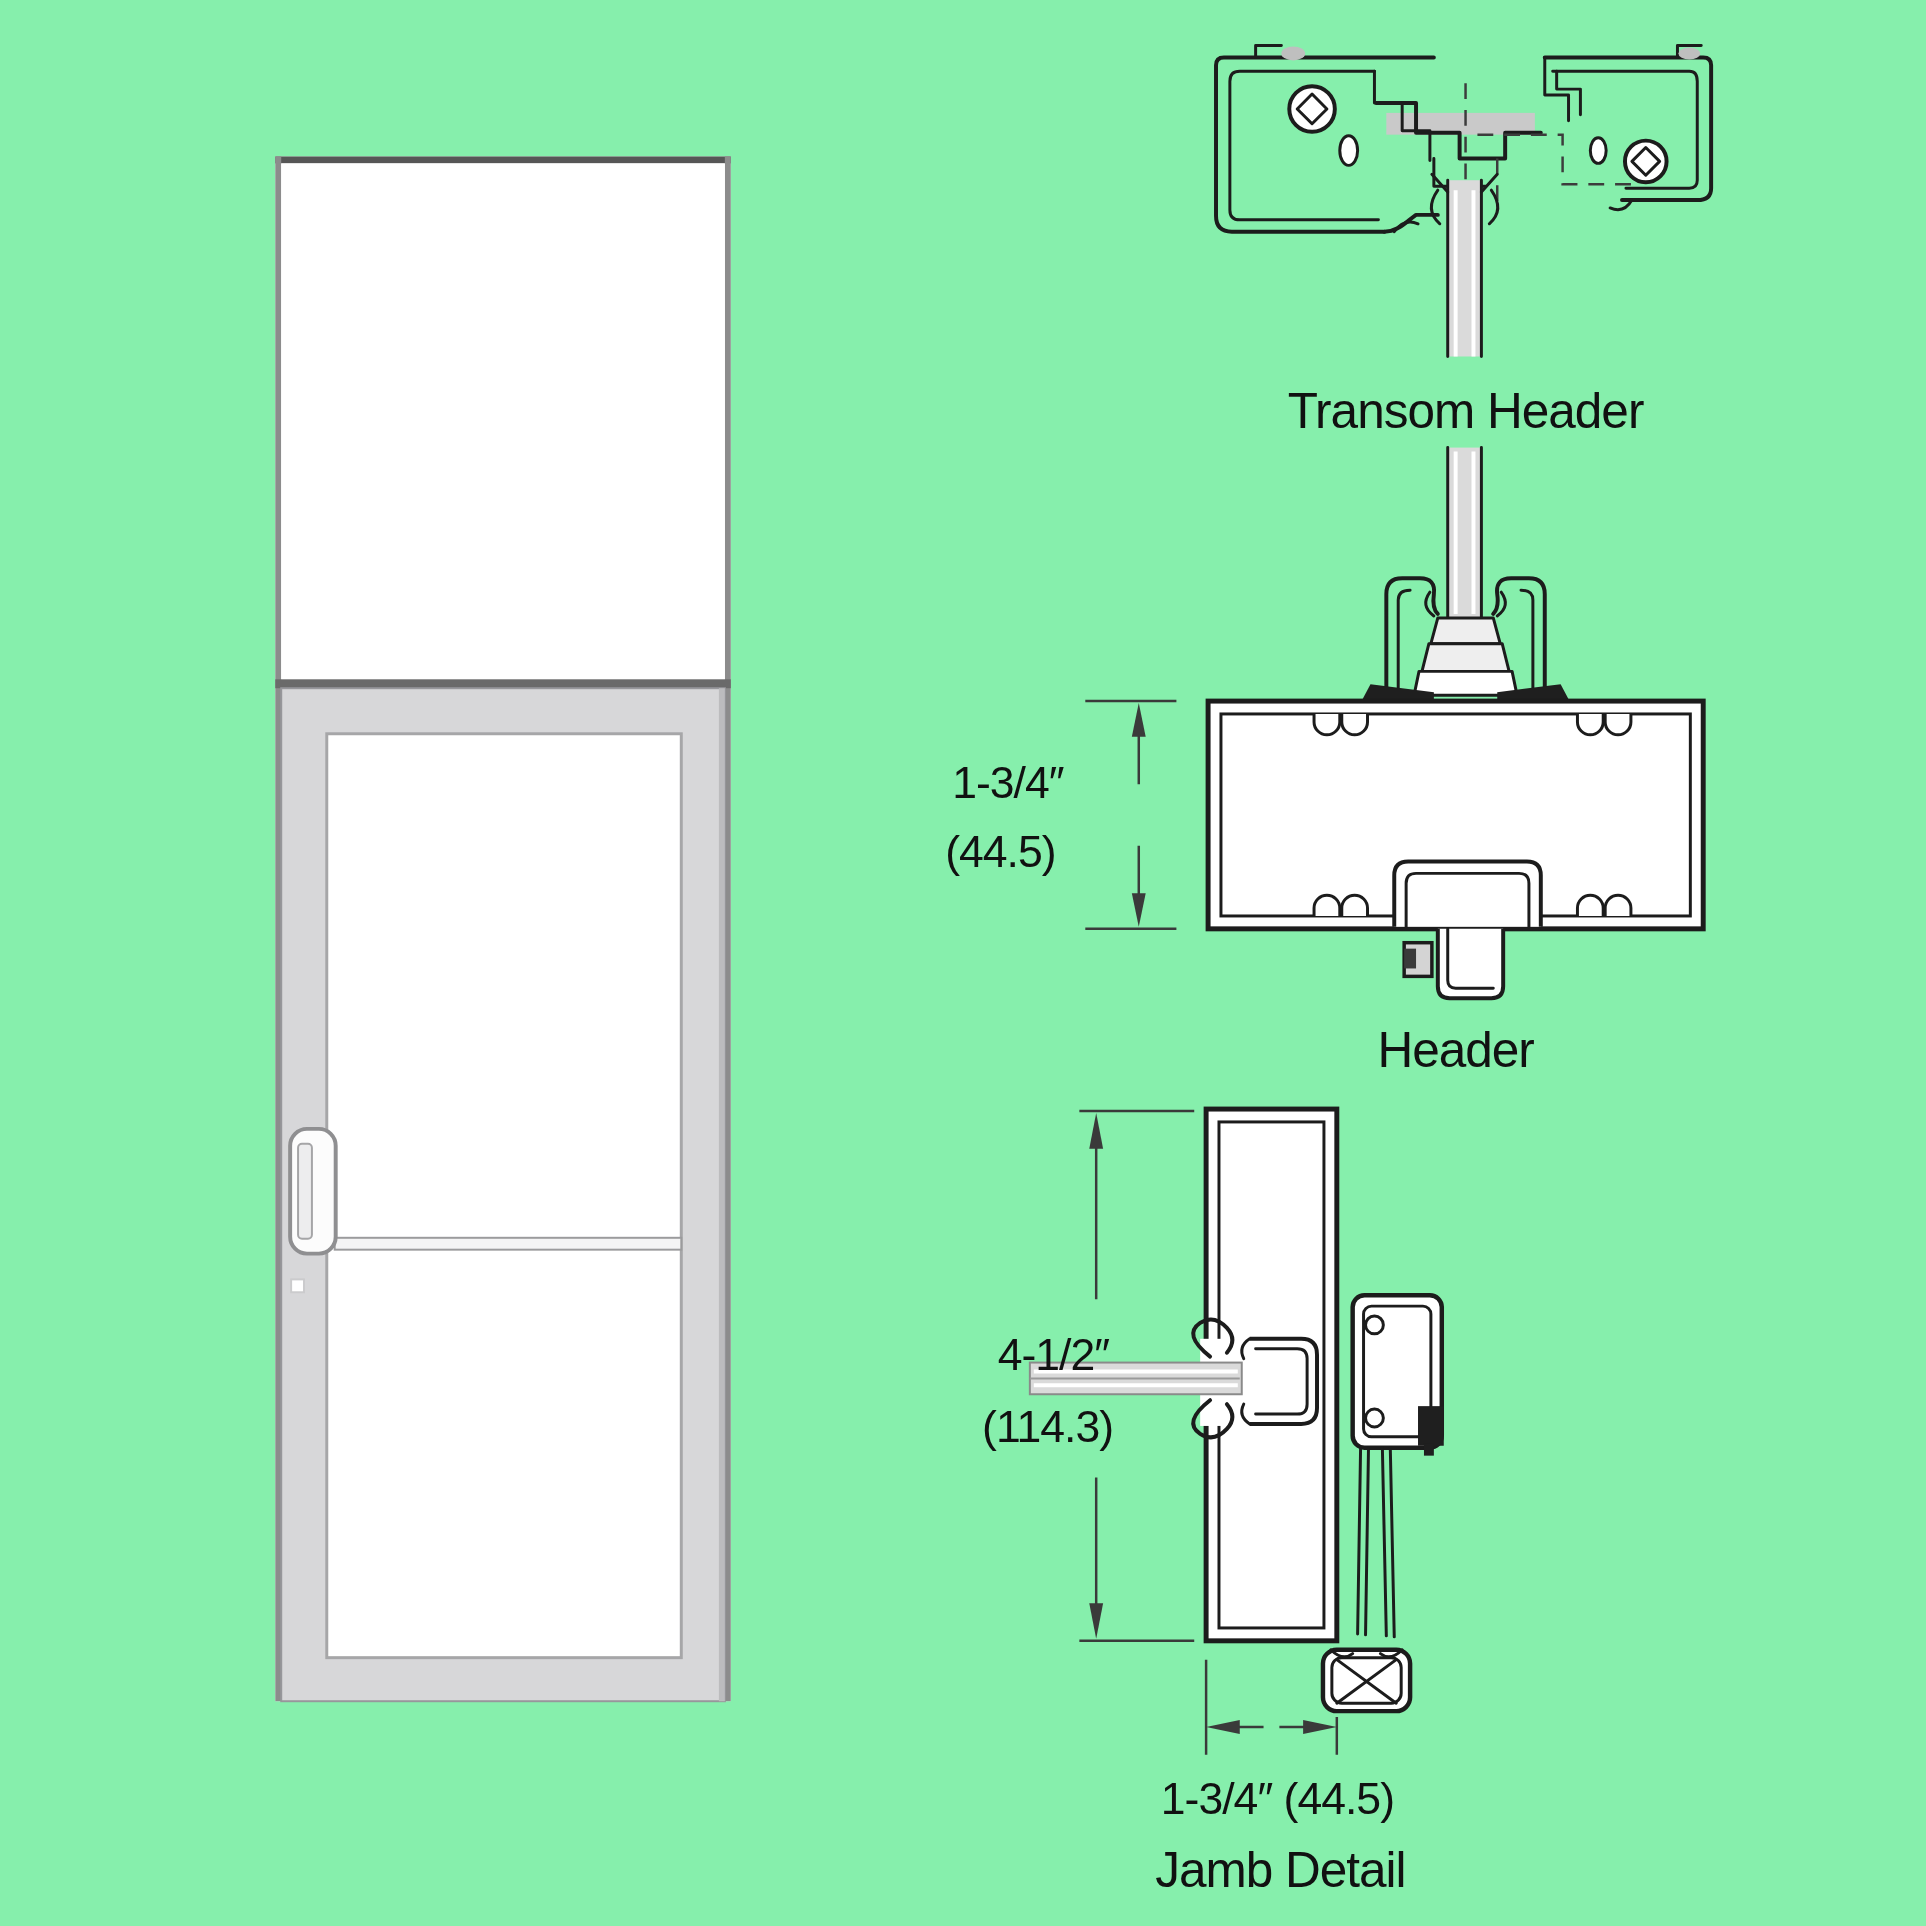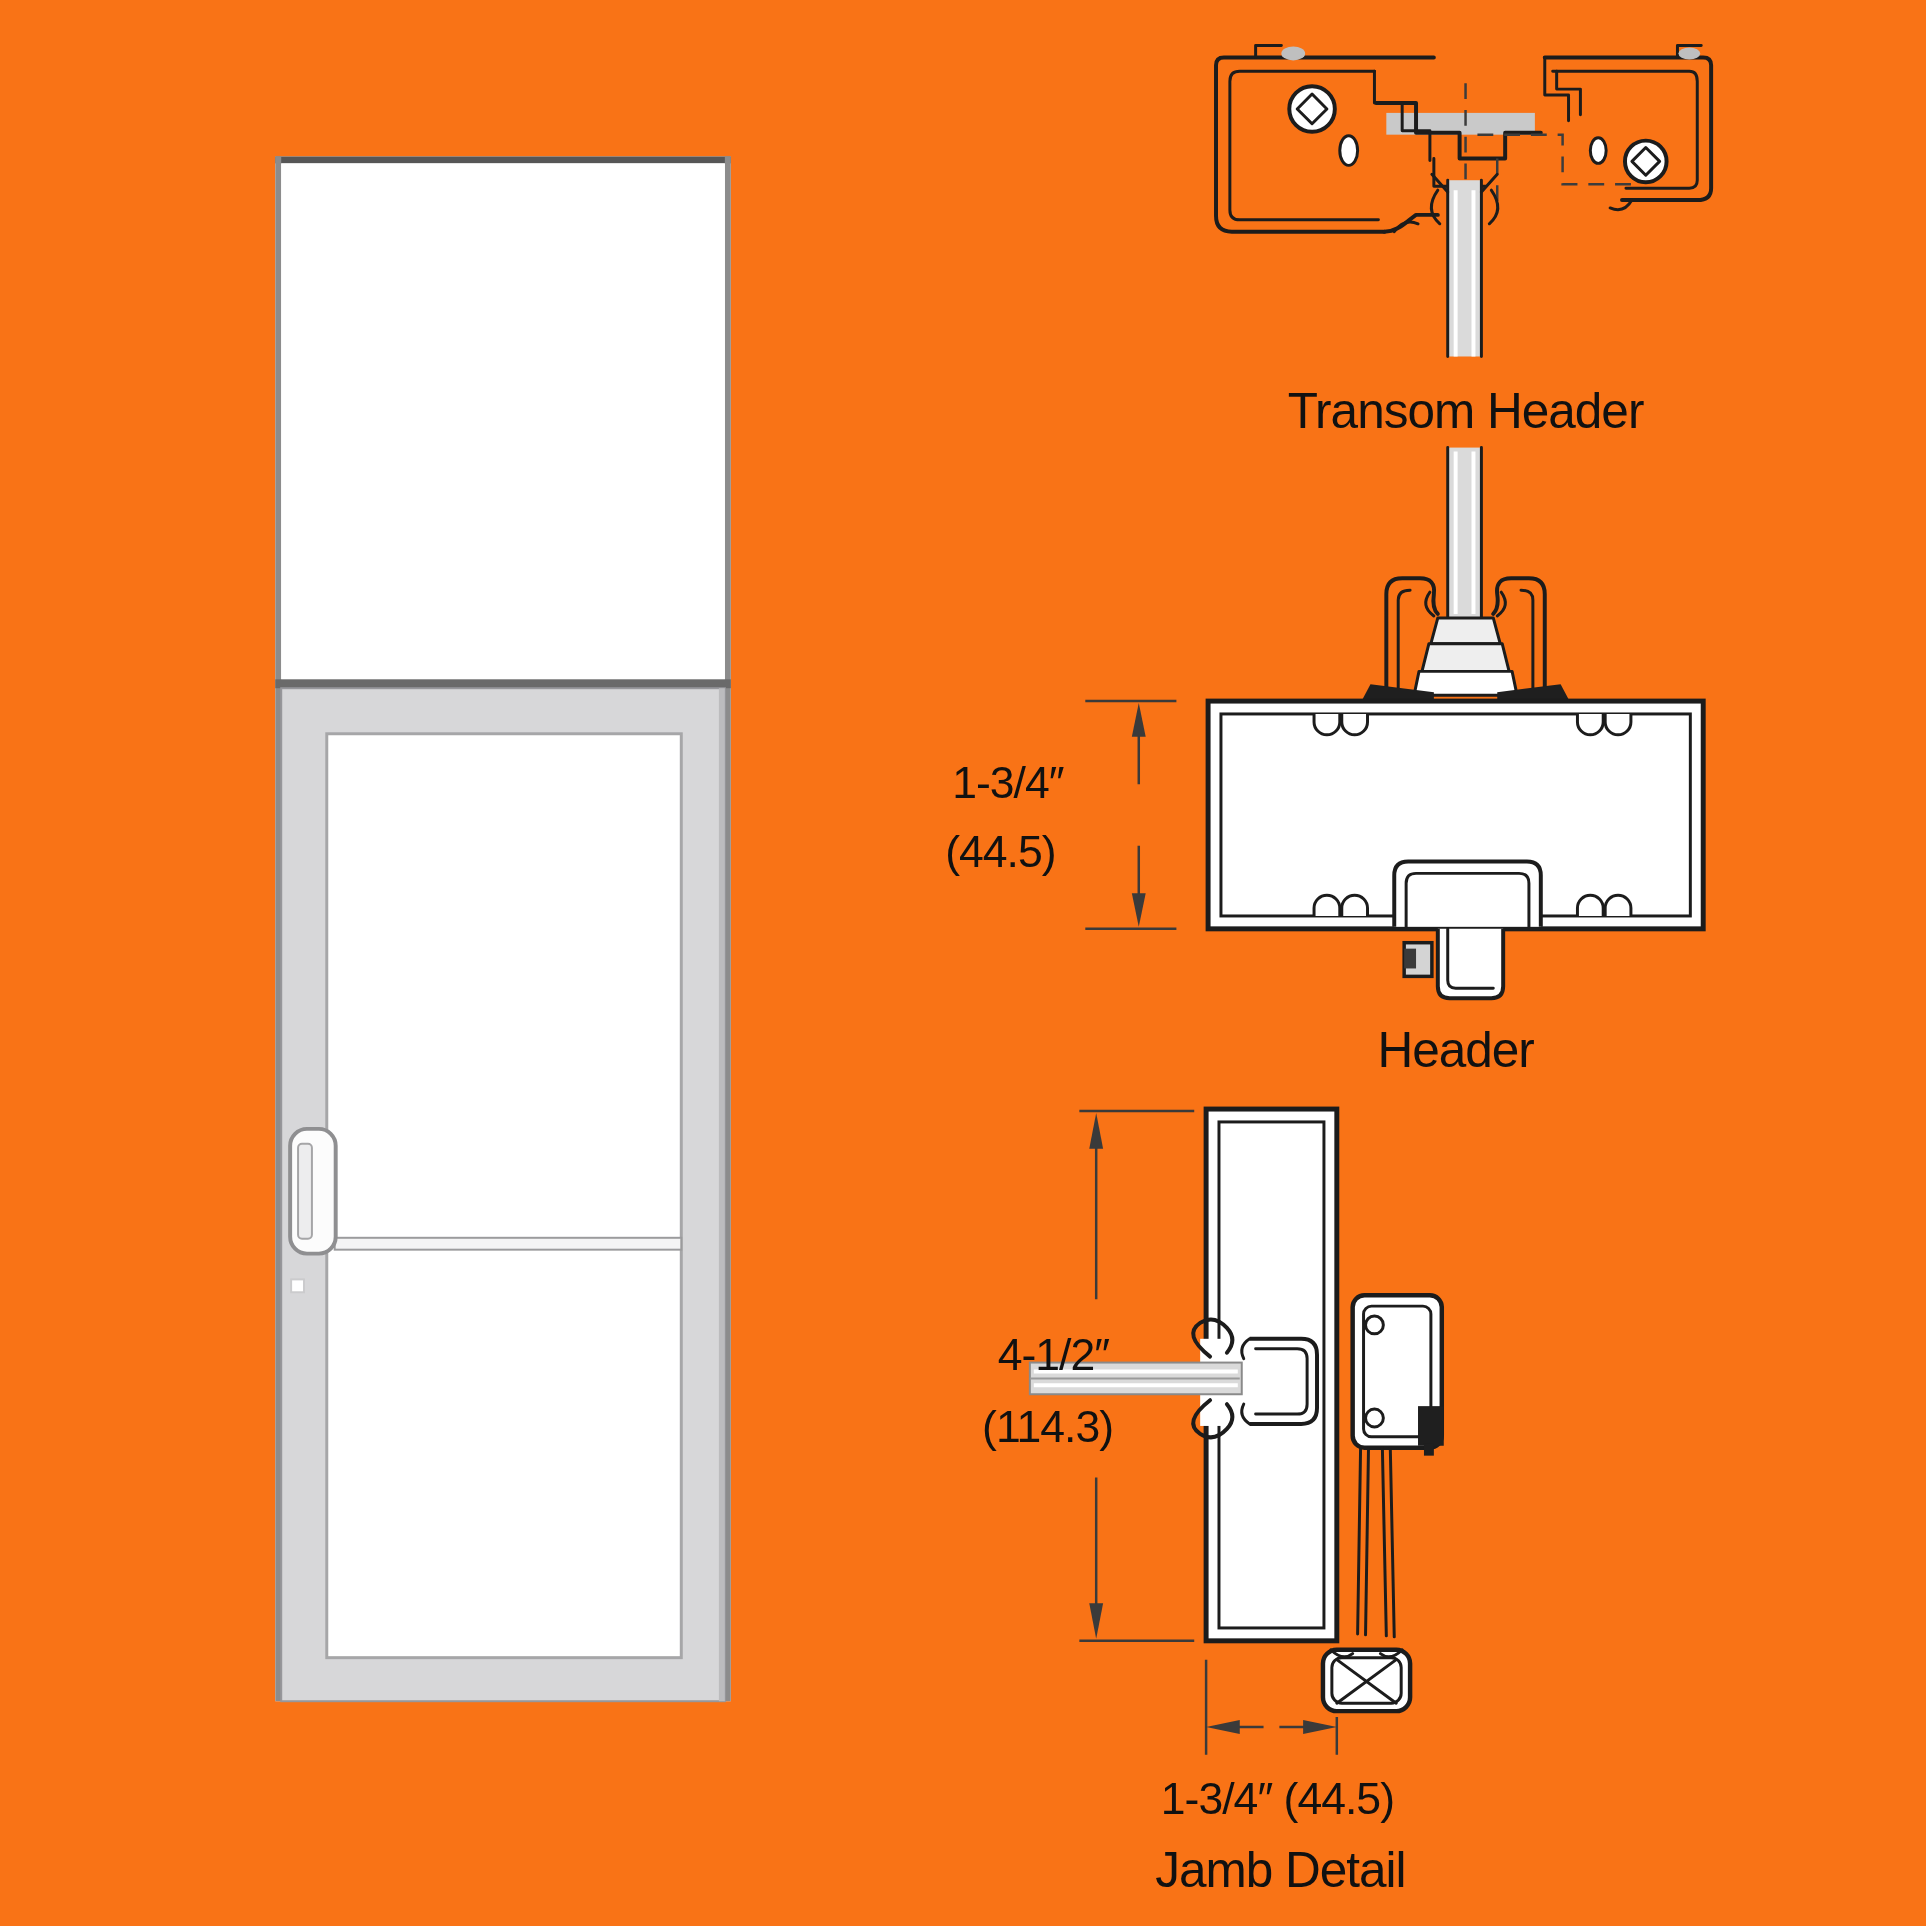--- a/index.html
+++ b/index.html
@@ -1,16 +1,16 @@
 <!DOCTYPE html>
 <html><head>
 <meta charset="utf-8">
 <style>
   html,body{margin:0;padding:0;background:#ffffff;}
-  .canvas{position:relative;width:1927px;height:1927px;background:#f97316;overflow:hidden;
+  .canvas{position:relative;width:1927px;height:1927px;background:#86efac;overflow:hidden;
           font-family:"Liberation Sans", sans-serif;}
   .canvas svg{position:absolute;left:0;top:0;}
   
   .sec{stroke:#1c1c1c;stroke-width:4;fill:none;stroke-linecap:round;stroke-linejoin:round;}
   .sec2{stroke:#1c1c1c;stroke-width:3;fill:none;stroke-linecap:round;stroke-linejoin:round;}
   .secf{stroke:#1c1c1c;stroke-width:4;fill:#ffffff;stroke-linejoin:round;}
   .secf2{stroke:#1c1c1c;stroke-width:3;fill:#ffffff;stroke-linejoin:round;}
   .dark{fill:#1f1f1f;stroke:none;}
   .shade{fill:#c9c9c9;stroke:none;}
   .shade2{fill:#eeeeee;}

